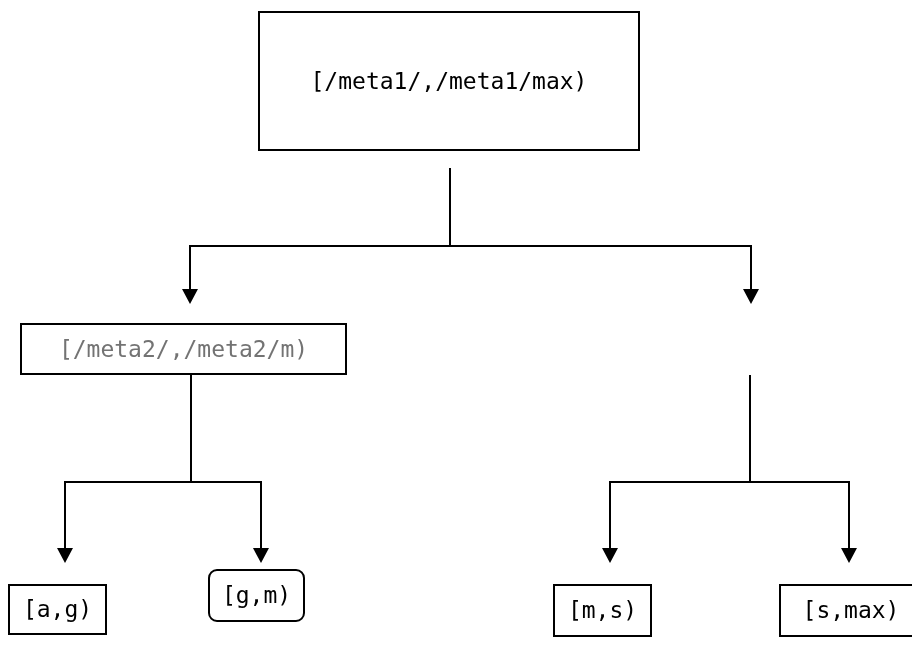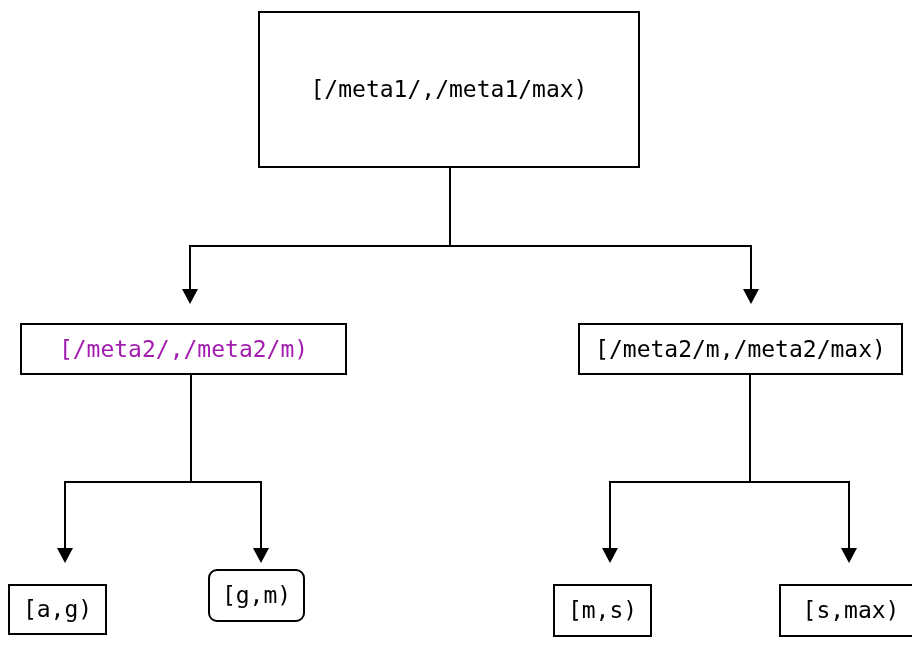--- a/index.html
+++ b/index.html
@@ -53,38 +53,35 @@
     border-left: 8px solid transparent;
     border-right: 8px solid transparent;
     border-top: 15px solid #000000;
   }
 </style>
 </head>
 <body>
 
 <div id="diagram-root" style="background: rgb(255, 255, 255);">
 
-  <div class="node-box node-root" style="left: 258px; top: 11px; width: 382px; height: 157px; border-color: rgb(0, 0, 0); color: rgb(0, 0, 0); background: rgb(255, 255, 255);">
+  <div class="node-box node-root" style="left: 258px; top: 11px; width: 382px; height: 140px; border-color: rgb(0, 0, 0); color: rgb(0, 0, 0); background: rgb(255, 255, 255);">
     <span class="node-label">[/meta1/,/meta1/max)</span>
   </div>
 
   <div class="edge-v" style="left: 449px; top: 168px; height: 78px; background: rgb(0, 0, 0);"></div>
   <div class="edge-h" style="left: 189px; top: 245px; width: 562px; background: rgb(0, 0, 0);"></div>
   <div class="edge-v" style="left: 189px; top: 245px; height: 44px; background: rgb(0, 0, 0);"></div>
   <div class="edge-v" style="left: 750px; top: 245px; height: 44px; background: rgb(0, 0, 0);"></div>
   <div class="arrowhead" style="left: 182px; top: 289px; border-top-color: rgb(0, 0, 0);"></div>
   <div class="arrowhead" style="left: 743px; top: 289px; border-top-color: rgb(0, 0, 0);"></div>
 
-  <div class="node-box node-level2" style="left: 20px; top: 323px; width: 327px; height: 52px; border-color: rgb(0, 0, 0); color: #a21caf; background: rgb(255, 255, 255);">
+  <div class="node-box node-level2" style="left: 20px; top: 323px; width: 327px; height: 52px; border-color: rgb(0, 0, 0); color: #737373; background: rgb(255, 255, 255);">
     <span class="node-label">[/meta2/,/meta2/m)</span>
   </div>
 
-  <div class="node-box node-level2" style="left: 578px; top: 323px; width: 325px; height: 52px; border-color: rgb(0, 0, 0); color: rgb(0, 0, 0); background: rgb(255, 255, 255);">
-    <span class="node-label">[/meta2/m,/meta2/max)</span>
-  </div>
 
   <div class="edge-v" style="left: 190px; top: 375px; height: 107px; background: rgb(0, 0, 0);"></div>
   <div class="edge-h" style="left: 64px; top: 481px; width: 197px; background: rgb(0, 0, 0);"></div>
   <div class="edge-v" style="left: 64px; top: 481px; height: 67px; background: rgb(0, 0, 0);"></div>
   <div class="edge-v" style="left: 260px; top: 481px; height: 67px; background: rgb(0, 0, 0);"></div>
   <div class="arrowhead" style="left: 57px; top: 548px; border-top-color: rgb(0, 0, 0);"></div>
   <div class="arrowhead" style="left: 253px; top: 548px; border-top-color: rgb(0, 0, 0);"></div>
 
   <div class="edge-v" style="left: 749px; top: 375px; height: 107px; background: rgb(0, 0, 0);"></div>
   <div class="edge-h" style="left: 609px; top: 481px; width: 240px; background: rgb(0, 0, 0);"></div>

